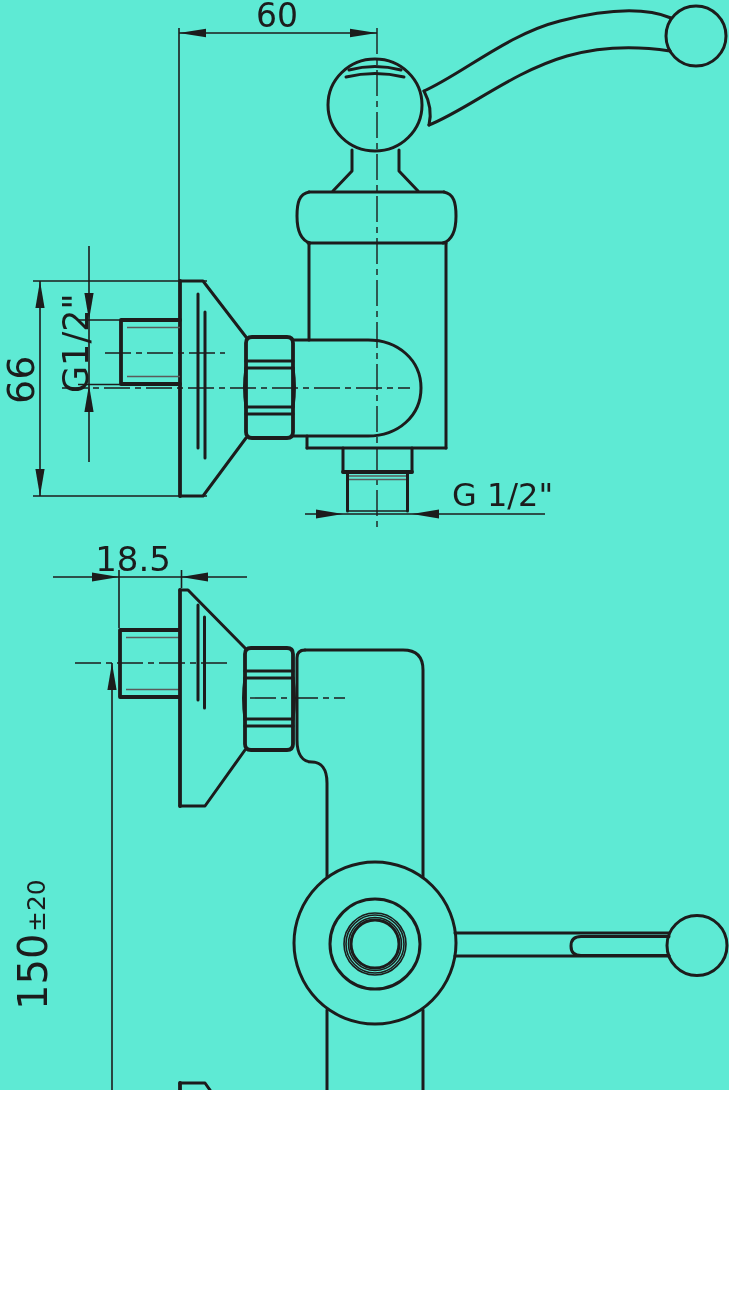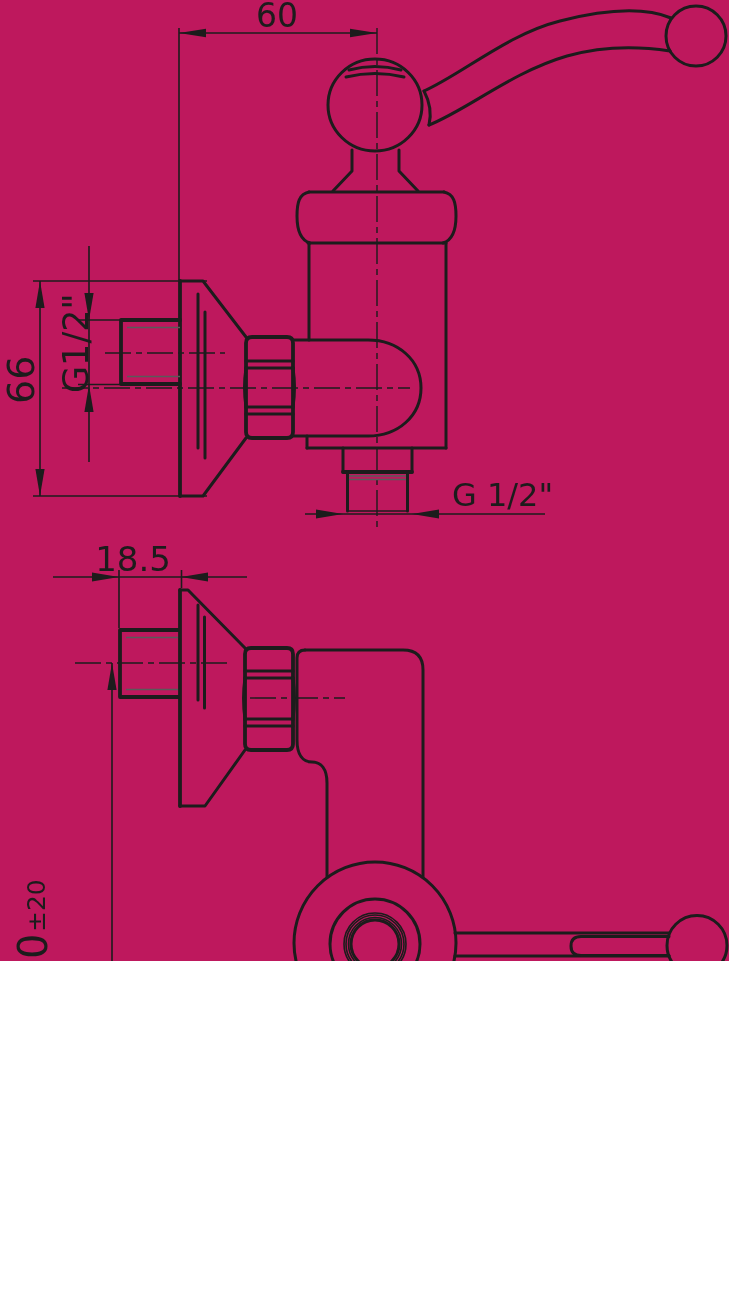--- a/index.html
+++ b/index.html
@@ -1,16 +1,16 @@
 <!DOCTYPE html>
 <html><head>
 <meta charset="utf-8">
 <style>
   html,body{margin:0;padding:0;background:#ffffff;}
-  .stage{width:729px;height:961px;position:relative;background:#be185d;overflow:hidden;}
+  .stage{width:729px;height:1090px;position:relative;background:#5eead4;overflow:hidden;}
   svg{display:block;}
   text{font-family:"DejaVu Sans","Liberation Sans",sans-serif;fill:#1c1c1c;}
   .obj{stroke:#1c1c1c;stroke-width:3;fill:none;stroke-linecap:round;stroke-linejoin:round;}
   .objthick{stroke:#1c1c1c;stroke-width:3.8;fill:none;stroke-linecap:round;stroke-linejoin:round;}
   .thin{stroke:#1c1c1c;stroke-width:1.6;fill:none;}
   .thread{stroke:#5a5a5a;stroke-width:1.5;fill:none;}
   .cl{stroke:#1c1c1c;stroke-width:1.4;fill:none;stroke-dasharray:26 5 6 5;}
   .arrow{fill:#1c1c1c;stroke:none;}
 </style>
 </head>

